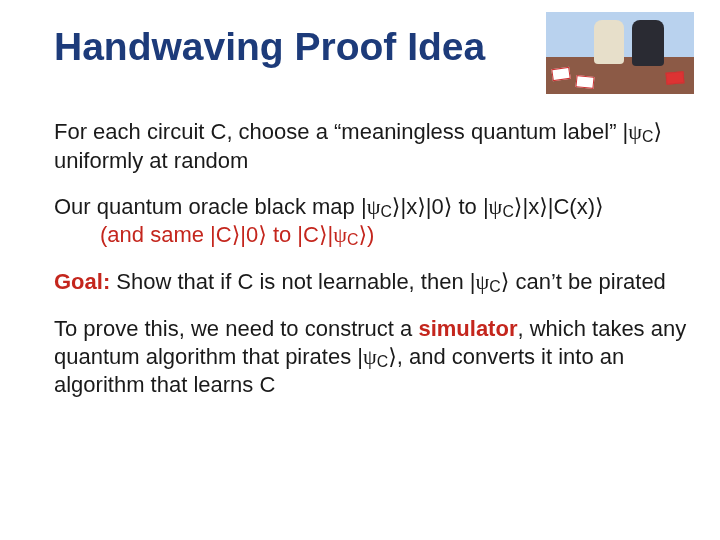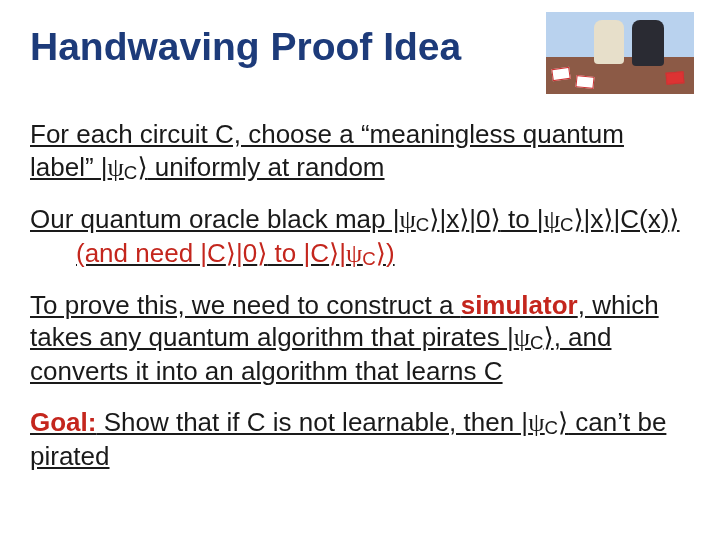--- a/index.html
+++ b/index.html
@@ -7,20 +7,21 @@
     width: 720px;
     height: 540px;
     background: #ffffff;
     font-family: Arial, Helvetica, sans-serif;
     color: #1a1a1a;
     position: relative;
     overflow: hidden;
   }
   .slide {
     padding: 18px 30px 20px 30px;
+    margin-left: 24px;
   }
   .header-row {
     display: flex;
     align-items: flex-start;
     justify-content: space-between;
   }
   .title {
     font-size: 39px;
     font-weight: bold;
     color: #1d3b7a;
@@ -58,23 +59,22 @@
     width: 18px; height: 12px;
     background: #fff;
     border: 1px solid #c33;
   }
   .flag.f1 { left: 6px; bottom: 14px; transform: rotate(-8deg); }
   .flag.f2 { left: 30px; bottom: 6px; transform: rotate(6deg); }
   .flag.f3 { right: 10px; bottom: 10px; transform: rotate(-5deg); background:#d33; }
 
   .body {
     margin-top: 24px;
-    font-size: 26px;
+    font-size: 22px;
     line-height: 1.26;
-    text-decoration: underline;
   }
   .para { margin-bottom: 18px; }
   .indent {
     display: block;
     padding-left: 46px;
     color: #c4261d;
   }
   .goal { color: #c4261d; font-weight: bold; }
   .sim { color: #c4261d; font-weight: bold; }
   sub { font-size: 0.72em; vertical-align: -0.18em; }
@@ -97,27 +97,27 @@
 
   <div class="body">
 
     <div class="para">
       <span>For each circuit C, choose a “meaningless quantum label” |</span><span class="psi">ψ</span><sub>C</sub><span class="ket">⟩</span><span> uniformly at random</span>
     </div>
 
     <div class="para">
       <span>Our quantum oracle black map |</span><span class="psi">ψ</span><sub>C</sub><span class="ket">⟩</span><span>|x</span><span class="ket">⟩</span><span>|0</span><span class="ket">⟩</span><span> to |</span><span class="psi">ψ</span><sub>C</sub><span class="ket">⟩</span><span>|x</span><span class="ket">⟩</span><span>|C(x)</span><span class="ket">⟩</span>
       <span class="indent">
-        <span>(and need |C</span><span class="ket">⟩</span><span>|0</span><span class="ket">⟩</span><span> to |C</span><span class="ket">⟩</span><span>|</span><span class="psi">ψ</span><sub>C</sub><span class="ket">⟩</span><span>)</span>
+        <span>(and same |C</span><span class="ket">⟩</span><span>|0</span><span class="ket">⟩</span><span> to |C</span><span class="ket">⟩</span><span>|</span><span class="psi">ψ</span><sub>C</sub><span class="ket">⟩</span><span>)</span>
       </span>
     </div>
 
 
     <div class="para">
-      <span>To prove this, we need to construct a </span><span class="sim">simulator</span><span>, which takes any quantum algorithm that pirates |</span><span class="psi">ψ</span><sub>C</sub><span class="ket">⟩</span><span>, and converts it into an algorithm that learns C</span>
+      <span class="goal">Goal:</span><span> Show that if C is not learnable, then |</span><span class="psi">ψ</span><sub>C</sub><span class="ket">⟩</span><span> can’t be pirated</span>
     </div>
 
     <div class="para">
-      <span class="goal">Goal:</span><span> Show that if C is not learnable, then |</span><span class="psi">ψ</span><sub>C</sub><span class="ket">⟩</span><span> can’t be pirated</span>
+      <span>To prove this, we need to construct a </span><span class="sim">simulator</span><span>, which takes any quantum algorithm that pirates |</span><span class="psi">ψ</span><sub>C</sub><span class="ket">⟩</span><span>, and converts it into an algorithm that learns C</span>
     </div>
 
   </div>
 </div>
 
 </body></html>

